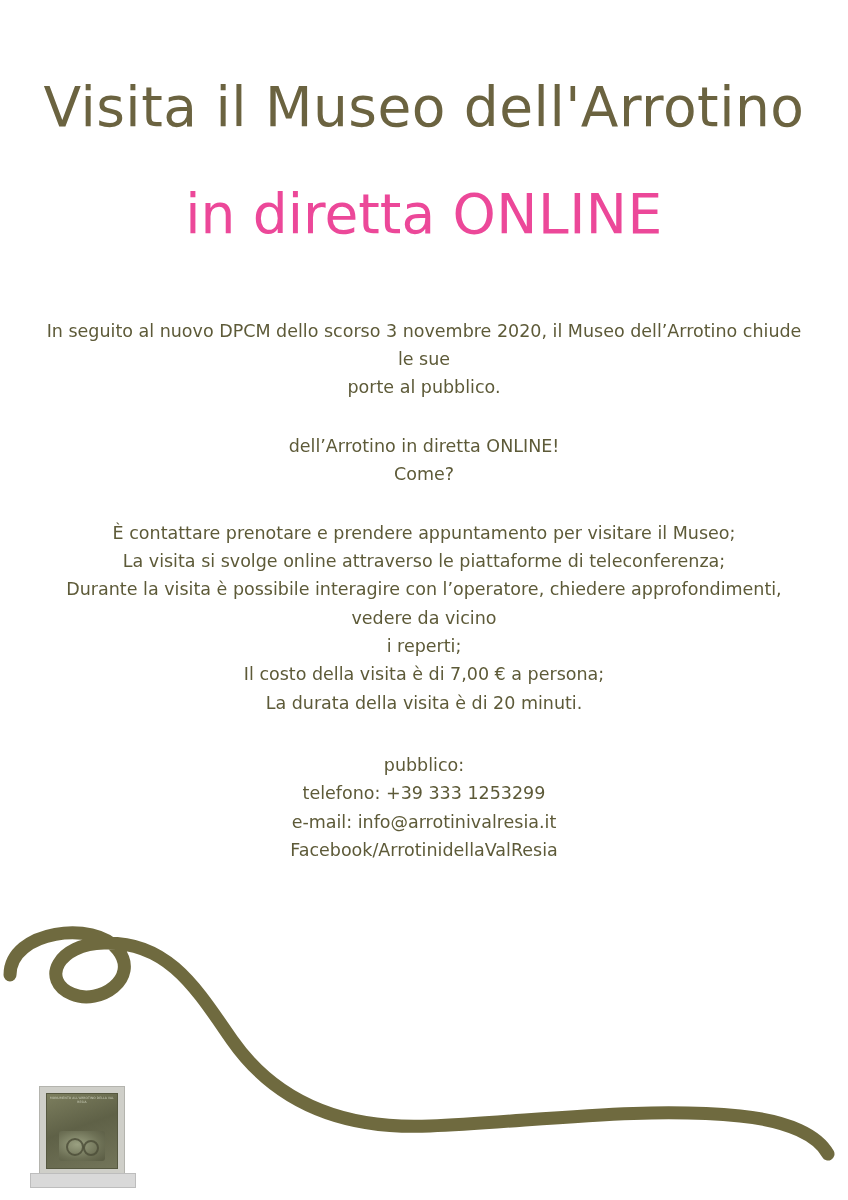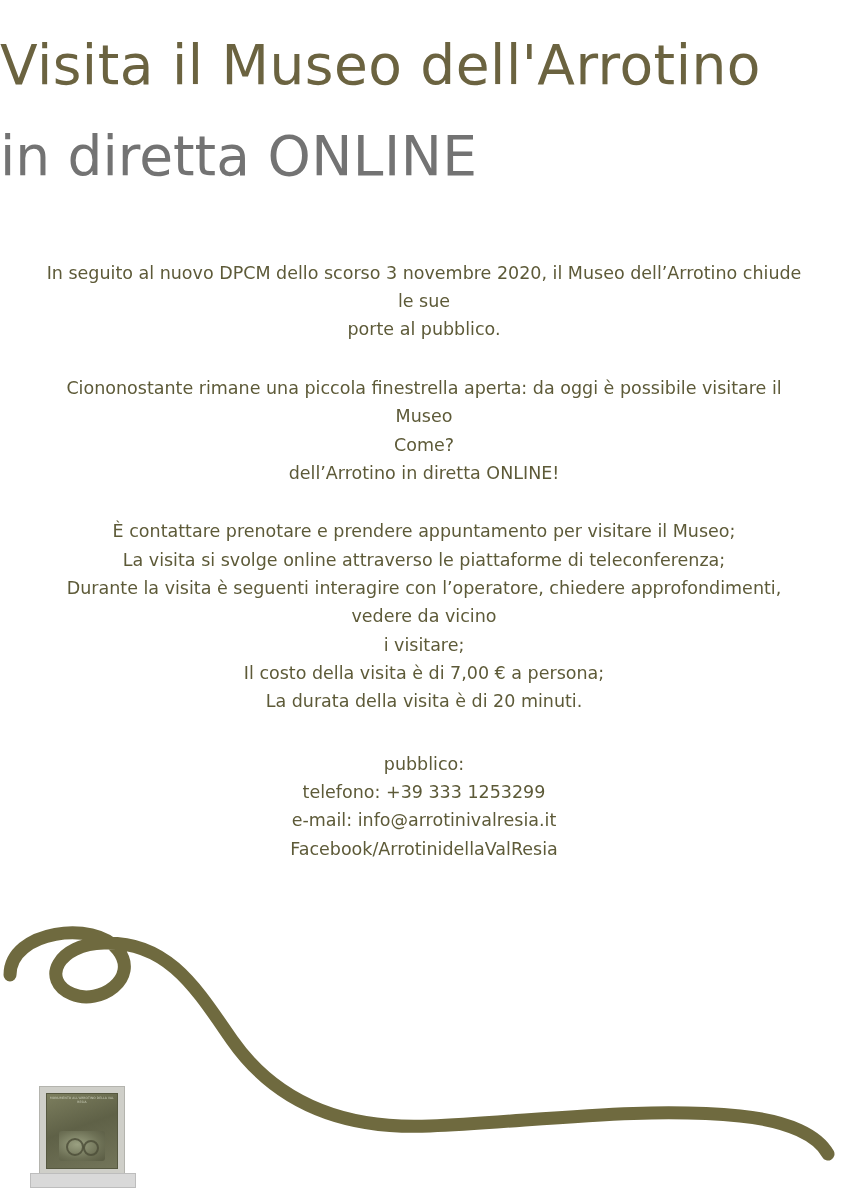--- a/index.html
+++ b/index.html
@@ -14,38 +14,39 @@
     overflow: hidden;
     position: relative;
   }
   .poster {
     position: relative;
     width: 848px;
     height: 1200px;
     box-sizing: border-box;
   }
   .title-block {
-    padding-top: 36px;
+    text-align: center;
+    padding-top: 78px;
     color: #6b6340;
   }
   .title-line1 {
     font-family: "DejaVu Sans", sans-serif;
     font-size: 55px;
     font-weight: 400;
     letter-spacing: 0.5px;
     line-height: 1.08;
     color: #6b6340;
   }
   .title-line2 {
     font-family: "DejaVu Sans", sans-serif;
     font-size: 55px;
     font-weight: 400;
     line-height: 1.08;
-    margin-top: 32px;
-    color: #737373;
+    margin-top: 48px;
+    color: #ec4899;
   }
   .title-line2 .strong {
     letter-spacing: 0.5px;
   }
   .body-block {
     margin: 0 auto;
     width: 760px;
     text-align: center;
     color: #5d5a38;
     font-size: 17.5px;
@@ -163,30 +164,29 @@
   </div>
 
   <div class="body-block">
 
     <div class="para">
       <p>In seguito al nuovo DPCM dello scorso 3 novembre 2020, il Museo dell’Arrotino chiude le sue</p>
       <p>porte al pubblico.</p>
     </div>
 
     <div class="para">
-      <p>Ciononostante rimane una piccola finestrella aperta: da oggi è possibile visitare il Museo</p>
+      <p>dell’Arrotino in diretta ONLINE!</p>
       <p>Come?</p>
-      <p>dell’Arrotino in diretta ONLINE!</p>
     </div>
 
     <div class="para">
       <p>È contattare prenotare e prendere appuntamento per visitare il Museo;</p>
       <p>La visita si svolge online attraverso le piattaforme di teleconferenza;</p>
-      <p>Durante la visita è seguenti interagire con l’operatore, chiedere approfondimenti, vedere da vicino</p>
-      <p>i visitare;</p>
+      <p>Durante la visita è possibile interagire con l’operatore, chiedere approfondimenti, vedere da vicino</p>
+      <p>i reperti;</p>
       <p>Il costo della visita è di 7,00 € a persona;</p>
       <p>La durata della visita è di 20 minuti.</p>
     </div>
 
     <div class="para contact-block">
       <p>pubblico:</p>
       <p>telefono: +39 333 1253299</p>
       <p>e-mail: info@arrotinivalresia.it</p>
       <p>Facebook/ArrotinidellaValResia</p>
     </div>

